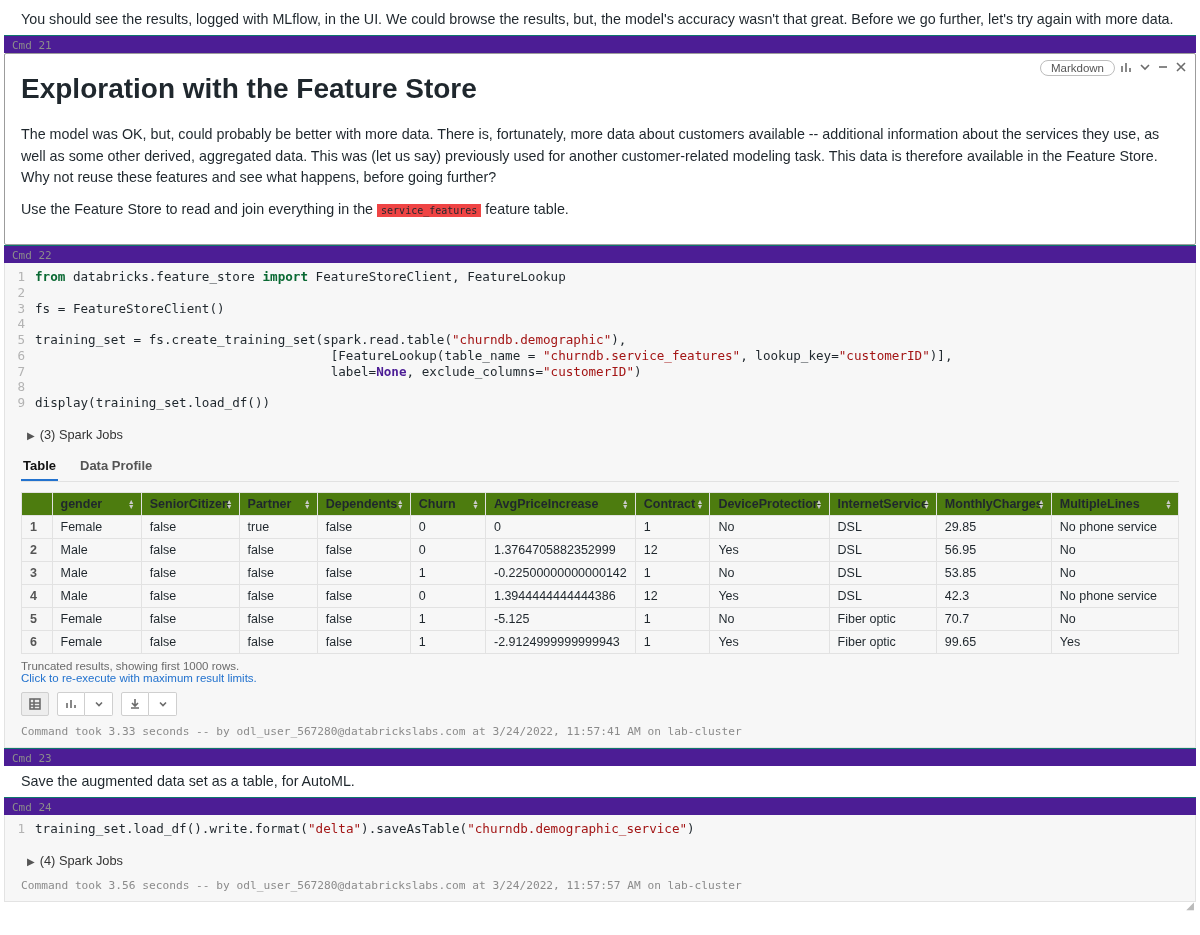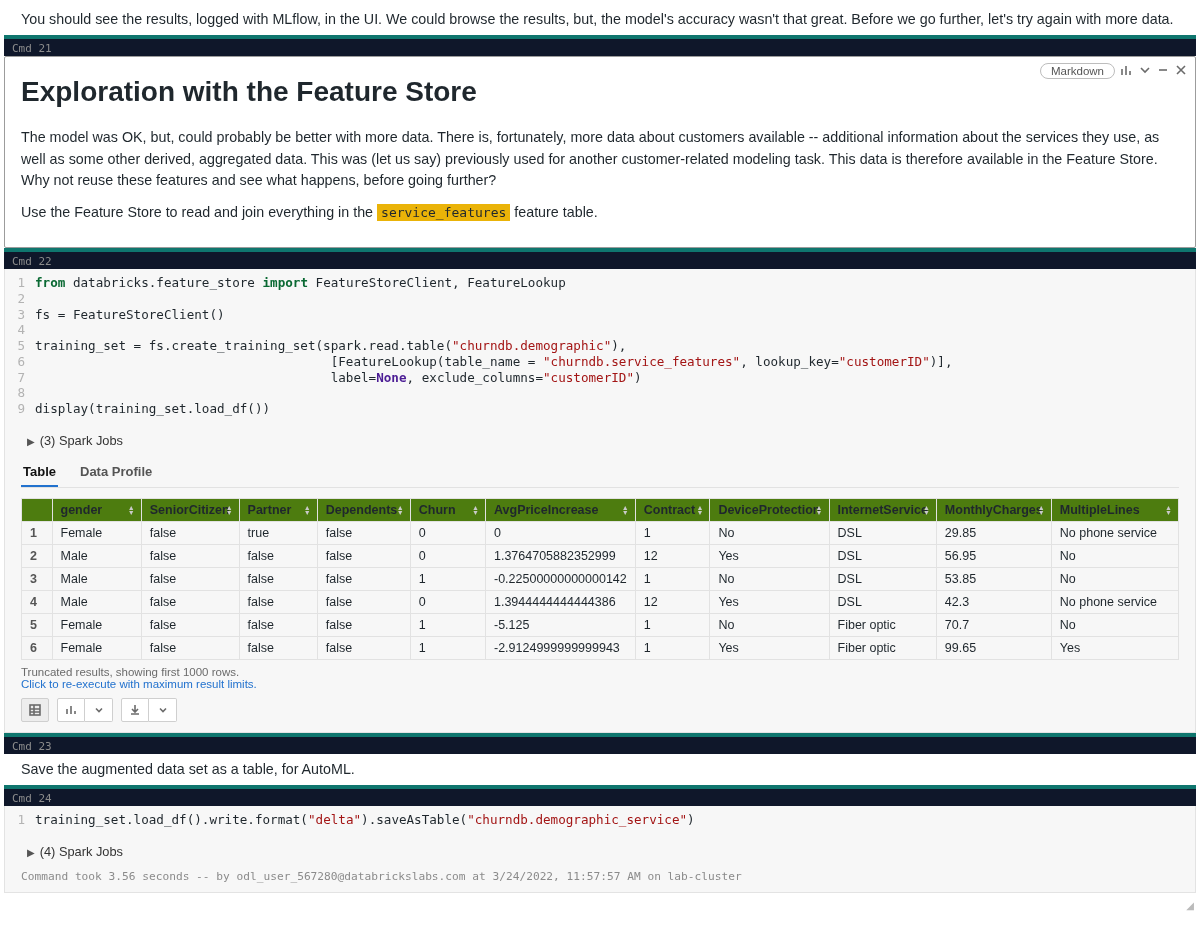--- a/index.html
+++ b/index.html
@@ -8,22 +8,22 @@
     font-family: -apple-system, BlinkMacSystemFont, "Segoe UI", Helvetica, Arial, sans-serif;
     font-size: 13.2px;
     color: #1f272d;
     background: #fff;
     padding: 4px;
   }
   .cell-divider {
     font: 11px/1 "SFMono-Regular", Menlo, Consolas, monospace;
     color: #8b8b8b;
     padding: 4px 8px 2px 8px;
-    border-top: 4px solid #0f766e;
-    background: #0f172a;
+    border-top: 1px solid #0f766e;
+    background: #4c1d95;
   }
   .cell-label { display:inline-block; }
   .md-block, .md-block-plain {
     padding: 4px 16px;
     font-size: 14.3px;
     line-height: 1.5;
   }
   .md-block-plain { border:1px solid #fff; }
   .focused-cell {
     border: 1px solid #9c9c9c;
@@ -40,21 +40,21 @@
     border: 1px solid #bdbdbd;
     border-radius: 11px;
     padding: 1px 10px;
     font-size: 11.5px;
     color: #555;
     background: #fff;
   }
   .tool-ico { color:#6b6b6b; font-size:12px; cursor:pointer; }
   .md-block h1 { font-size: 28px; font-weight: 700; margin: 10px 0 14px; }
   .md-block p { margin: 10px 0; }
-  code.inline { font-family: "SFMono-Regular", Menlo, Consolas, monospace; background:#eab308; padding:1px 4px; font-size:13px;text-align:center; }
+  code.inline { font-family: "SFMono-Regular", Menlo, Consolas, monospace; background:#ef4444; padding:1px 4px; font-size:10px;text-align:center; }
   .code-cell {
     background: #f7f7f7;
     border: 1px solid #e3e3e3;
     border-top: none;
   }
   .code-area { padding: 6px 0 6px 0; }
   .code-line { display:flex; font-family:"SFMono-Regular",Menlo,Consolas,monospace; font-size:12.6px; line-height:1.25; }
   .gutter { width:30px; text-align:right; color:#b3b3b3; padding-right:10px; user-select:none; flex-shrink:0; }
   .code { white-space:pre; }
   .tok-kw { color:#0a6933; font-weight:bold; }
@@ -327,20 +327,21 @@
             </svg>
         </div>
         <div class="rt-btn">
           <svg class="icon" viewBox="0 0 12 12">
               <path d="M3 4.5l3 3 3-3"></path>
             </svg>
         </div>
       </div>
     </div>
     <div class="resize-handle">◢</div>
+    <div class="cmd-status">Command took 3.33 seconds -- by odl_user_567280@databrickslabs.com at 3/24/2022, 11:57:41 AM on lab-cluster</div>
   </div>
 </div>
 
 <div class="cell-divider">
   <span class="cell-label">Cmd 23</span>
 </div>
 <div class="md-block-plain">
   <span>Save the augmented data set as a table, for AutoML.</span>
 </div>
 

